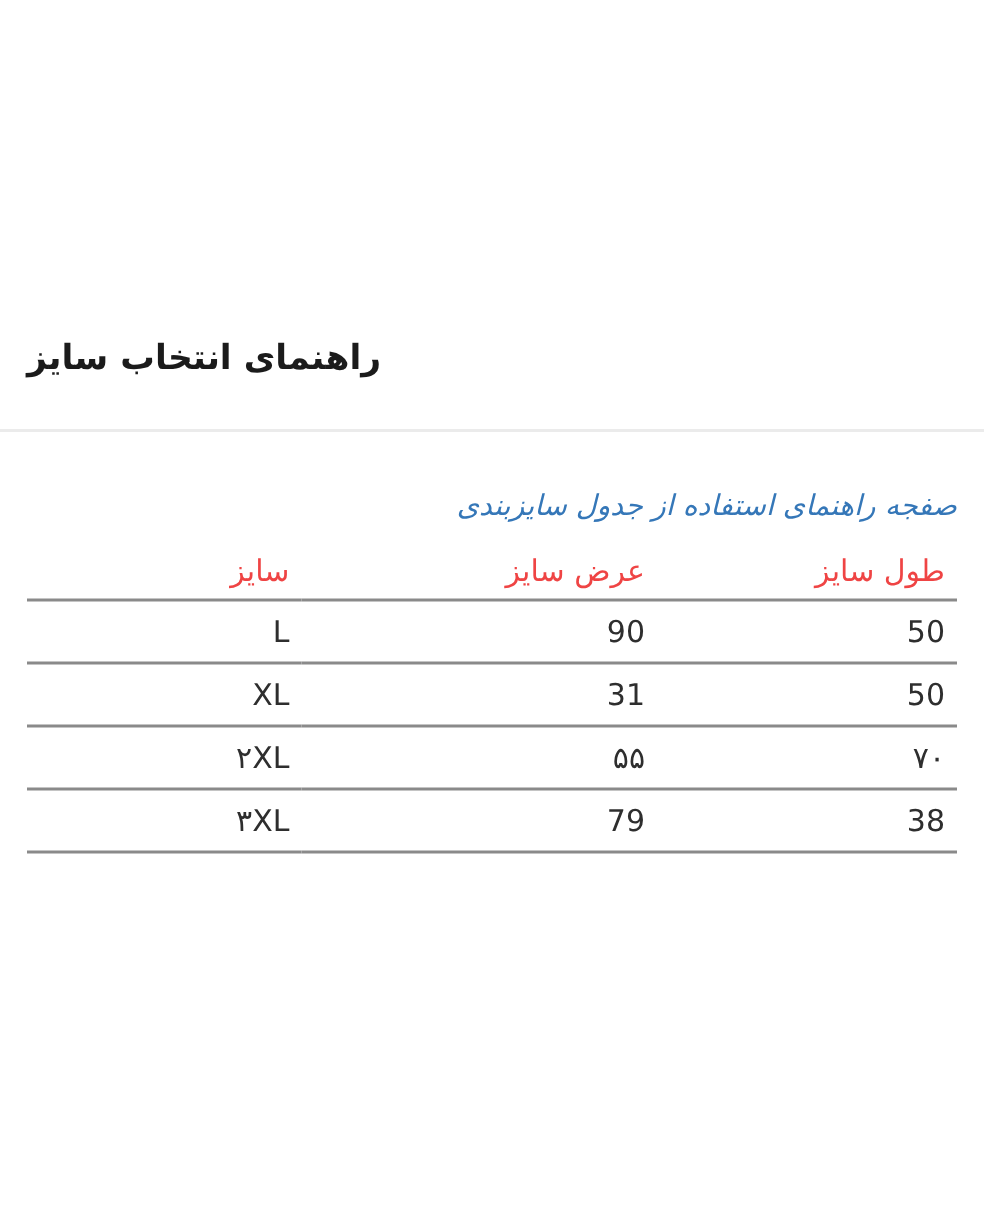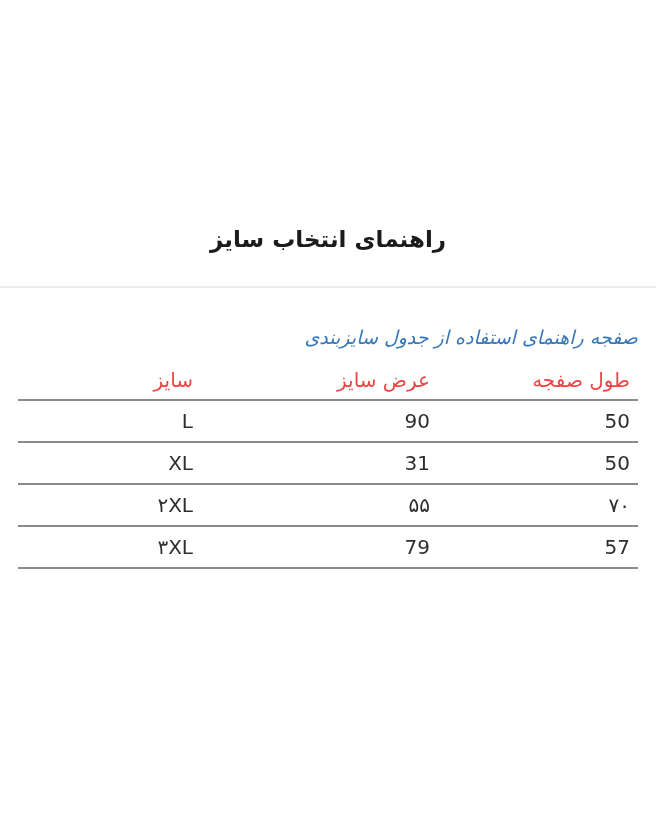--- a/index.html
+++ b/index.html
@@ -11,21 +11,21 @@
     font-family: "DejaVu Sans", sans-serif;
   }
   .page { width: 656px; height: 820px; position: relative; }
 
   .section-title {
     margin: 224px 18px 0 18px;
     font-size: 23px;
     line-height: 30px;
     font-weight: 700;
     color: #1b1b1b;
-    text-align: center;
+    text-align: left;
   }
 
   .divider {
     margin-top: 32px;
     width: 656px;
     height: 0;
     border: none;
     border-top: 2px solid #ebebeb;
   }
 
@@ -86,21 +86,21 @@
   <a class="guide-link">صفجه راهنمای استفاده از جدول سایزبندی</a>
 
   <table class="size-table">
     <colgroup>
       <col class="c1">
         <col class="c2">
         <col class="c3">
     </colgroup>
     <thead>
       <tr>
-        <th>طول صفجه</th>
+        <th>طول سایز</th>
         <th>عرض سایز</th>
         <th>سایز</th>
       </tr>
     </thead>
     <tbody>
       <tr>
         <td>50</td>
         <td>90</td>
         <td>L</td>
       </tr>
@@ -108,20 +108,20 @@
         <td>50</td>
         <td>31</td>
         <td>XL</td>
       </tr>
       <tr>
         <td>۷۰</td>
         <td>۵۵</td>
         <td>۲XL</td>
       </tr>
       <tr>
-        <td>57</td>
+        <td>38</td>
         <td>79</td>
         <td>۳XL</td>
       </tr>
     </tbody>
   </table>
 
 </div>
 
 </body></html>

